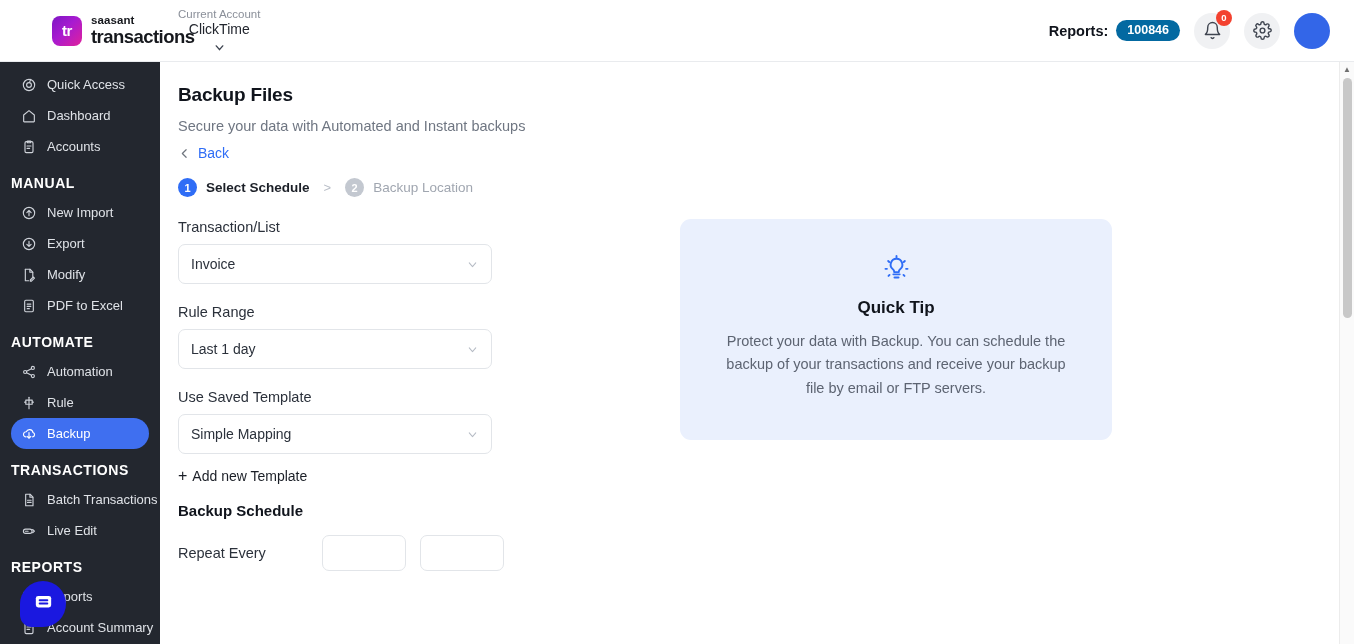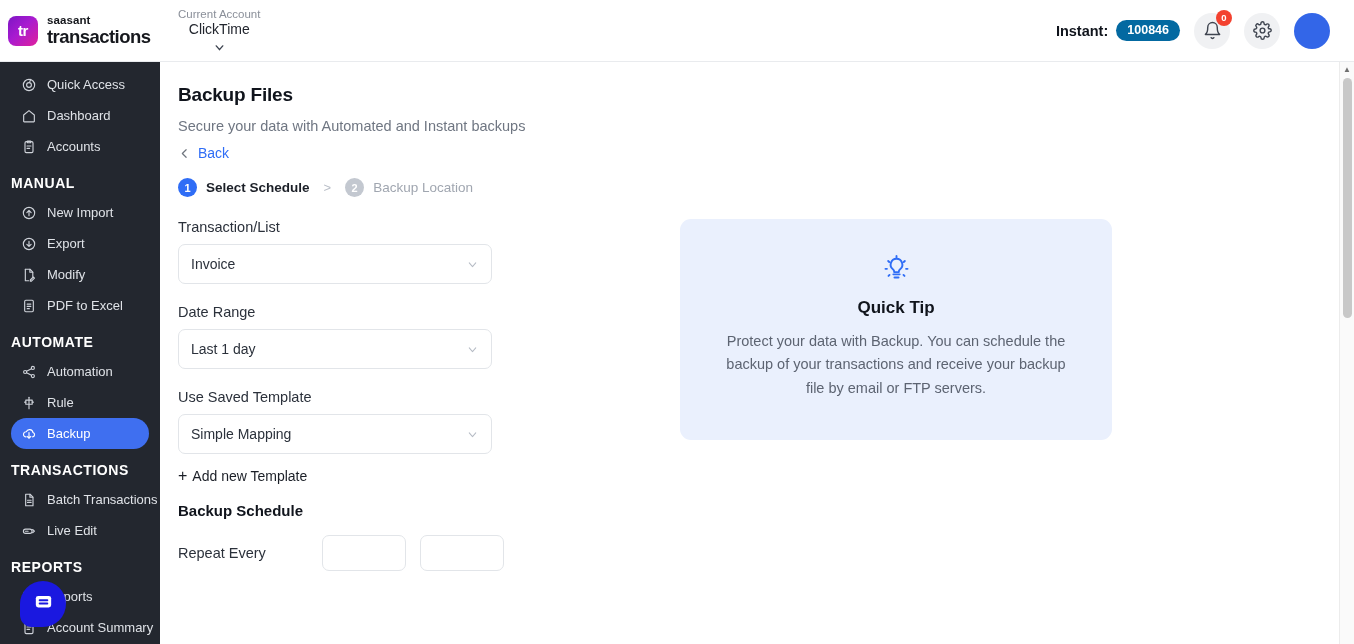--- a/index.html
+++ b/index.html
@@ -40,20 +40,21 @@
   .brand-logo {
     width: 30px; height: 30px;
     border-radius: 8px;
     background: linear-gradient(135deg, #7d16c4 0%, #a81bd0 45%, #e0219c 100%);
     display: flex; align-items: center; justify-content: center;
     color: #fff;
     font-weight: 700;
     font-size: 15px;
     letter-spacing: -0.5px;
     flex-shrink: 0;
+    margin-left: 44px;
   }
   .brand-text { line-height: 1; }
   .brand-top {
     font-size: 11.5px;
     font-weight: 600;
     color: #16181d;
     letter-spacing: 0.1px;
     display: block;
   }
   .brand-bottom {
@@ -324,21 +325,21 @@
       <span class="acct-row">
         <span class="acct-name">ClickTime</span>
         <svg class="chev-sm" viewBox="0 0 24 24" fill="none" stroke="currentColor" stroke-width="2.6" stroke-linecap="round" stroke-linejoin="round">
             <polyline points="6 9 12 16 18 9"></polyline>
           </svg>
       </span>
     </div>
 
     <div class="header-right">
       <div class="credits">
-        <span class="credits-label">Instant:</span>
+        <span class="credits-label">Reports:</span>
         <span class="credits-pill">100846</span>
       </div>
 
       <div class="icon-btn">
         <svg viewBox="0 0 24 24" fill="none" stroke="currentColor" stroke-width="1.8" stroke-linecap="round" stroke-linejoin="round">
             <path d="M18 8A6 6 0 0 0 6 8c0 7-3 9-3 9h18s-3-2-3-9"></path>
             <path d="M13.73 21a2 2 0 0 1-3.46 0"></path>
           </svg>
         <span class="badge">0</span>
       </div>
@@ -535,21 +536,21 @@
             <div class="field">
               <div class="field-label">Transaction/List</div>
               <div class="select">
                 <span>Invoice</span>
                 <svg class="chev" viewBox="0 0 24 24" fill="none" stroke="currentColor" stroke-width="1.9" stroke-linecap="round" stroke-linejoin="round">
                   <polyline points="6 9 12 16 18 9"></polyline>
                 </svg>
               </div>
             </div>
             <div class="field">
-              <div class="field-label">Date Range</div>
+              <div class="field-label">Rule Range</div>
               <div class="select">
                 <span>Last 1 day</span>
                 <svg class="chev" viewBox="0 0 24 24" fill="none" stroke="currentColor" stroke-width="1.9" stroke-linecap="round" stroke-linejoin="round">
                   <polyline points="6 9 12 16 18 9"></polyline>
                 </svg>
               </div>
             </div>
             <div class="field">
               <div class="field-label">Use Saved Template</div>
               <div class="select">

